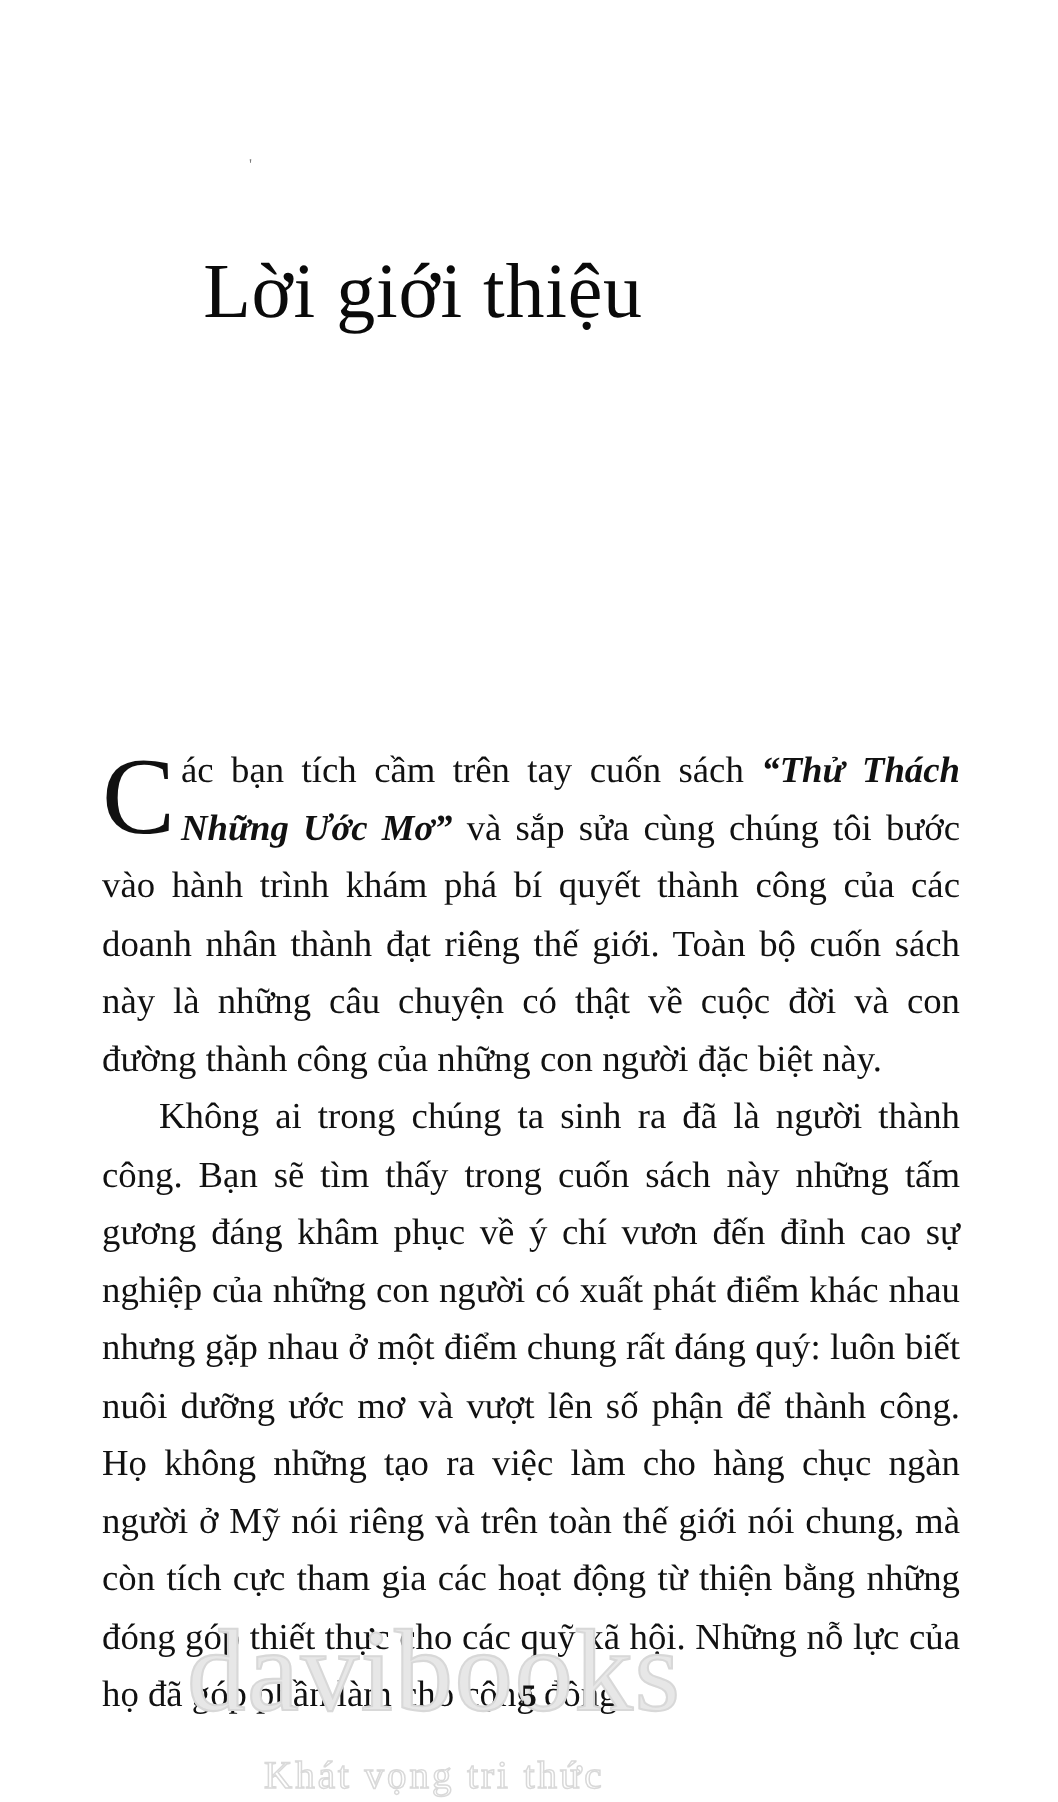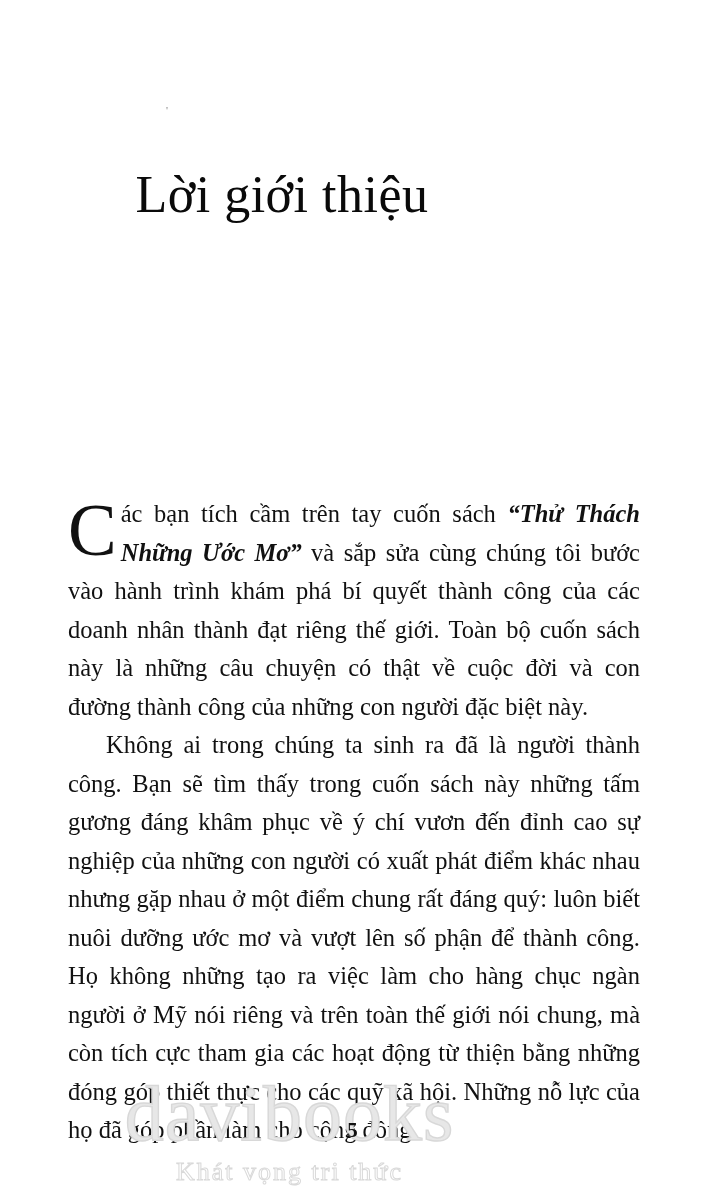--- a/index.html
+++ b/index.html
@@ -104,21 +104,21 @@
   .wm-main {
     font-family: "Liberation Serif", "DejaVu Serif", serif;
     font-size: 78px;
     line-height: 78px;
     letter-spacing: 1px;
     color: transparent;
     -webkit-text-stroke: 1.4px #d8d8d8;
     text-shadow: 0 0 0 #e7e7e7;
   }
   .wm-sub {
-    margin-top: 4px;
+    margin-top: 16px;
     font-family: "Liberation Serif", "DejaVu Serif", serif;
     font-size: 26px;
     letter-spacing: 2px;
     color: transparent;
     -webkit-text-stroke: 1px #d9d9d9;
   }
 </style>
 </head>
 <body>
 

